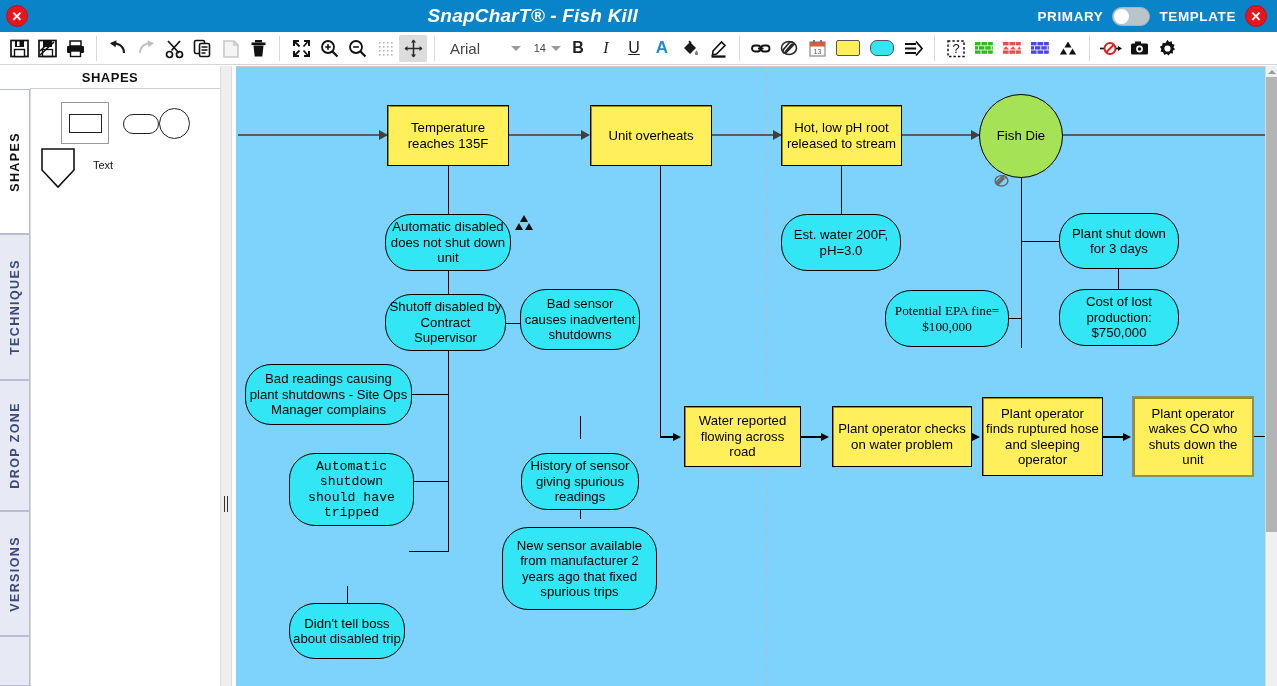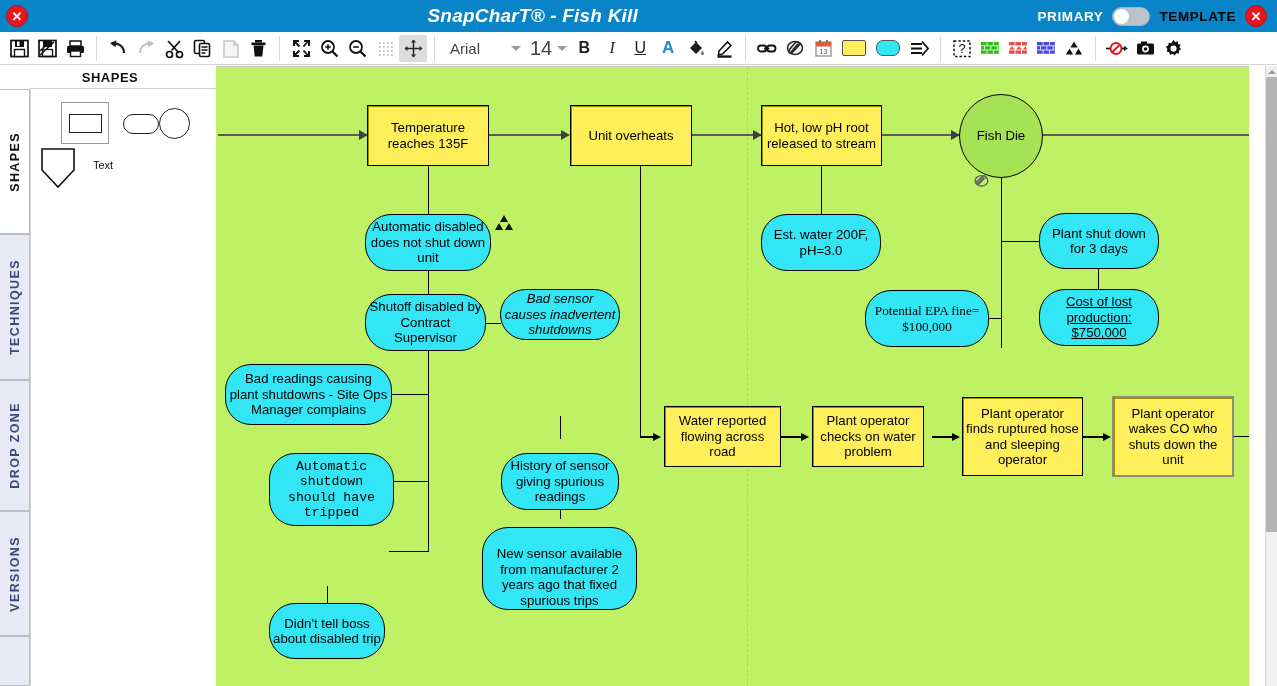--- a/index.html
+++ b/index.html
@@ -27,21 +27,21 @@
   #tb-close-left { margin-left: 6px; }
   #tb-close-right { margin-right: 6px; }
   #tb-title {
     flex: 1 1 auto; text-align: center;
     color: #ffffff; font-size: 19px; font-weight: bold; font-style: italic;
     letter-spacing: 0.2px;
     font-family: "Liberation Sans", sans-serif;
   }
   #tb-right { display: flex; align-items: center; gap: 9px; margin-right: 4px; flex: 0 0 auto; }
   .tb-label { color: #ffffff; font-size: 13.5px; font-weight: bold; letter-spacing: .6px; }
-  .tb-label.tmpl { color: #000000; }
+  .tb-label.tmpl { color: #ffffff; }
   #tb-toggle {
     width: 38px; height: 19px; border-radius: 10px; background: #b9c4cb;
     position: relative; cursor: pointer; border: 1px solid #a8b3ba;
   }
   #tb-toggle::after {
     content: ""; position: absolute; left: 1px; top: 1px;
     width: 15px; height: 15px; border-radius: 50%; background: #ffffff;
   }
 
   
@@ -58,21 +58,21 @@
     cursor: pointer; border-radius: 2px; flex: 0 0 auto;
   }
   .tbtn.sel { background: #dcdcdc; }
   .tbtn svg { display: block; }
 
   .fontname {
     font-size: 15px; color: #444; padding: 0 4px 0 8px; min-width: 66px;
     cursor: pointer; white-space: nowrap;
   }
   .fontsize {
-    font-size: 20px; color: #444; padding: 0 2px 0 6px; min-width: 24px;
+    font-size: 11px; color: #444; padding: 0 2px 0 6px; min-width: 24px;
     cursor: pointer; white-space: nowrap; text-align: right;
   }
   .caret {
     width: 16px; height: 26px; display: flex; align-items: center; justify-content: center;
     cursor: pointer;
   }
   .caret::after {
     content: ""; border-left: 5px solid transparent; border-right: 5px solid transparent;
     border-top: 5px solid #9a9a9a;
   }
@@ -142,22 +142,22 @@
     background: #eeeeee; border-left: 1px solid #dcdcdc; border-right: 1px solid #dcdcdc;
     cursor: col-resize;
   }
   #splitter-grip {
     position: absolute; left: 3px; top: 430px; width: 6px; height: 16px;
     background: repeating-linear-gradient(90deg,#333 0 1px,transparent 1px 3px);
   }
 
   
   #canvas-wrap {
-    position: absolute; left: 216px; top: 66px; width: 1033px; height: 620px;
-    background: #bef264; overflow: hidden;
+    position: absolute; left: 236px; top: 66px; width: 1033px; height: 620px;
+    background: #7dd3fc; overflow: hidden;
     border-top: 1px solid #c9c9c9;
   }
   #canvas { position: absolute; left: 0; top: 0; width: 1033px; height: 620px; }
 
   
   #vscroll {
     position: absolute; right: 0; top: 66px; width: 12px; height: 620px;
     background: #f0f0f0; border-left: 1px solid #d8d8d8;
   }
   #vscroll-up {
@@ -640,67 +640,67 @@
             <path d="M6 10 L10 17 H2 Z"></path>
             <path d="M16 10 L20 17 H12 Z"></path>
           </g>
         </svg>
     </div>
 
     <div class="node cond" style="left:149px;top:227px;width:121px;height:57px;">
       <span>Shutoff disabled by Contract Supervisor</span>
       </div>
 
-    <div class="node cond" style="left:284px;top:222px;width:120px;height:51px;font-style:italic;">
+    <div class="node cond" style="left:284px;top:222px;width:120px;height:61px;">
       <span>Bad sensor causes inadvertent shutdowns</span>
       </div>
 
     <div class="node cond" style="left:9px;top:297px;width:167px;height:61px;">
       <span>Bad readings causing plant shutdowns - Site Ops Manager complains</span>
       </div>
 
 
     <div class="node cond" style="left:53px;top:386px;width:125px;height:73px;font-family:Liberation Mono, monospace;">
       <span>Automatic shutdown should have tripped</span>
       </div>
 
     <div class="node cond" style="left:285px;top:386px;width:118px;height:57px;">
       <span>History of sensor giving spurious readings</span>
       </div>
 
 
-    <div class="node cond" style="left:266px;top:460px;width:155px;height:83px;align-items:flex-end;">
+    <div class="node cond" style="left:266px;top:460px;width:155px;height:83px;">
       <span>New sensor available from manufacturer 2 years ago that fixed spurious trips</span>
       </div>
 
     <div class="node cond" style="left:53px;top:536px;width:116px;height:56px;">
       <span>Didn't tell boss about disabled trip</span>
       </div>
 
     <div class="node cond" style="left:545px;top:147px;width:120px;height:57px;">
       <span>Est. water 200F, pH=3.0</span>
       </div>
 
     <div class="node cond" style="left:823px;top:146px;width:120px;height:56px;align-items:center;">
       <span>Plant shut down for 3 days</span>
       </div>
 
     <div class="node cond" style="left:649px;top:223px;width:124px;height:57px;font-family:Liberation Serif, serif;">
       <span>Potential EPA fine= $100,000</span>
       </div>
 
-    <div class="node cond" style="left:823px;top:222px;width:120px;height:57px;text-decoration:underline;">
+    <div class="node cond" style="left:823px;top:222px;width:120px;height:57px;">
       <span>Cost of lost production: $750,000</span>
       </div>
 
     <div class="node evt" style="left:448px;top:339px;width:117px;height:61px;">
       <span>Water reported flowing across road</span>
       </div>
 
-    <div class="node evt" style="left:596px;top:339px;width:112px;height:61px;">
+    <div class="node evt" style="left:596px;top:339px;width:140px;height:61px;">
       <span>Plant operator checks on water problem</span>
       </div>
 
     <div class="node evt" style="left:746px;top:330px;width:121px;height:79px;">
       <span>Plant operator finds ruptured hose and sleeping operator</span>
       </div>
 
     <div class="node evt sel" style="left:897px;top:330px;width:120px;height:79px;">
       <span>Plant operator wakes CO who shuts down the unit</span>
       </div>

